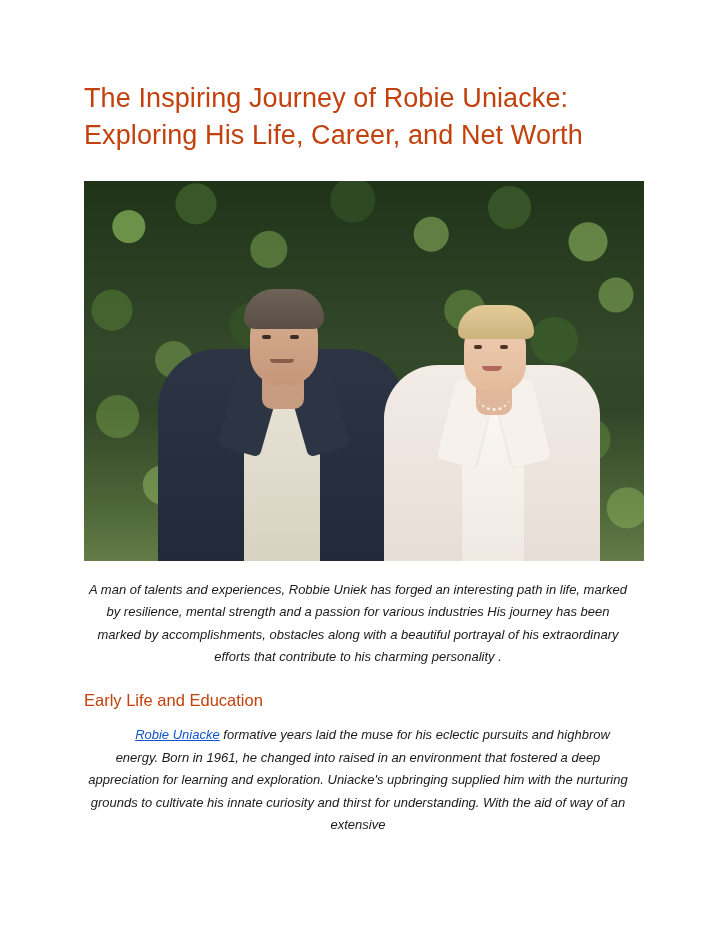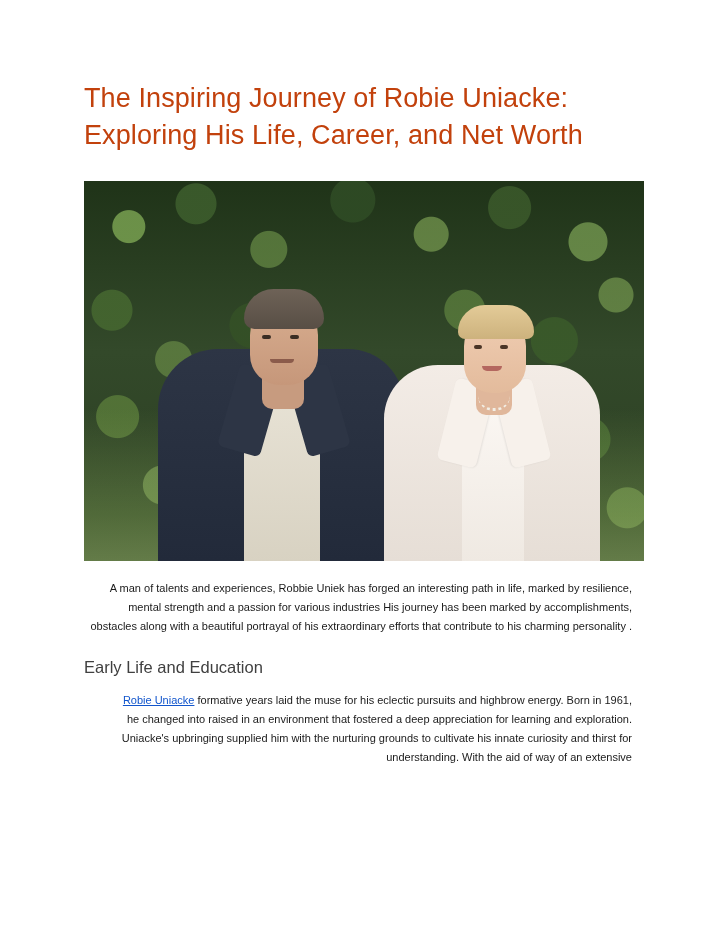--- a/index.html
+++ b/index.html
@@ -164,31 +164,32 @@
   .woman-eye-r { left: 116px; }
   .woman-mouth {
     position: absolute; bottom: 190px; left: 98px; width: 20px; height: 5px;
     background: #b4675f; border-radius: 0 0 8px 8px;
   }
   .woman-necklace {
     position: absolute; bottom: 150px; left: 94px; width: 32px; height: 12px;
     border-bottom: 3px dotted #f2efe6; border-radius: 0 0 16px 16px;
   }
   .body-text {
-    font-size: 11px;
+    font-size: 13px;
     line-height: 1.74;
     color: #1a1a1a;
     margin: 0 0 22px 0;
     max-width: 548px;
-    text-align: right;
+    text-align: center;
+    font-style: italic;
   }
   .section-heading {
     font-size: 16.5px;
     font-weight: 400;
-    color: #404040;
+    color: #c2410c;
     margin: 0 0 14px 0;
   }
   .link {
     color: #1155cc;
     text-decoration: underline;
     padding-left: 29px;
   }
 </style>
 </head>
 <body>

